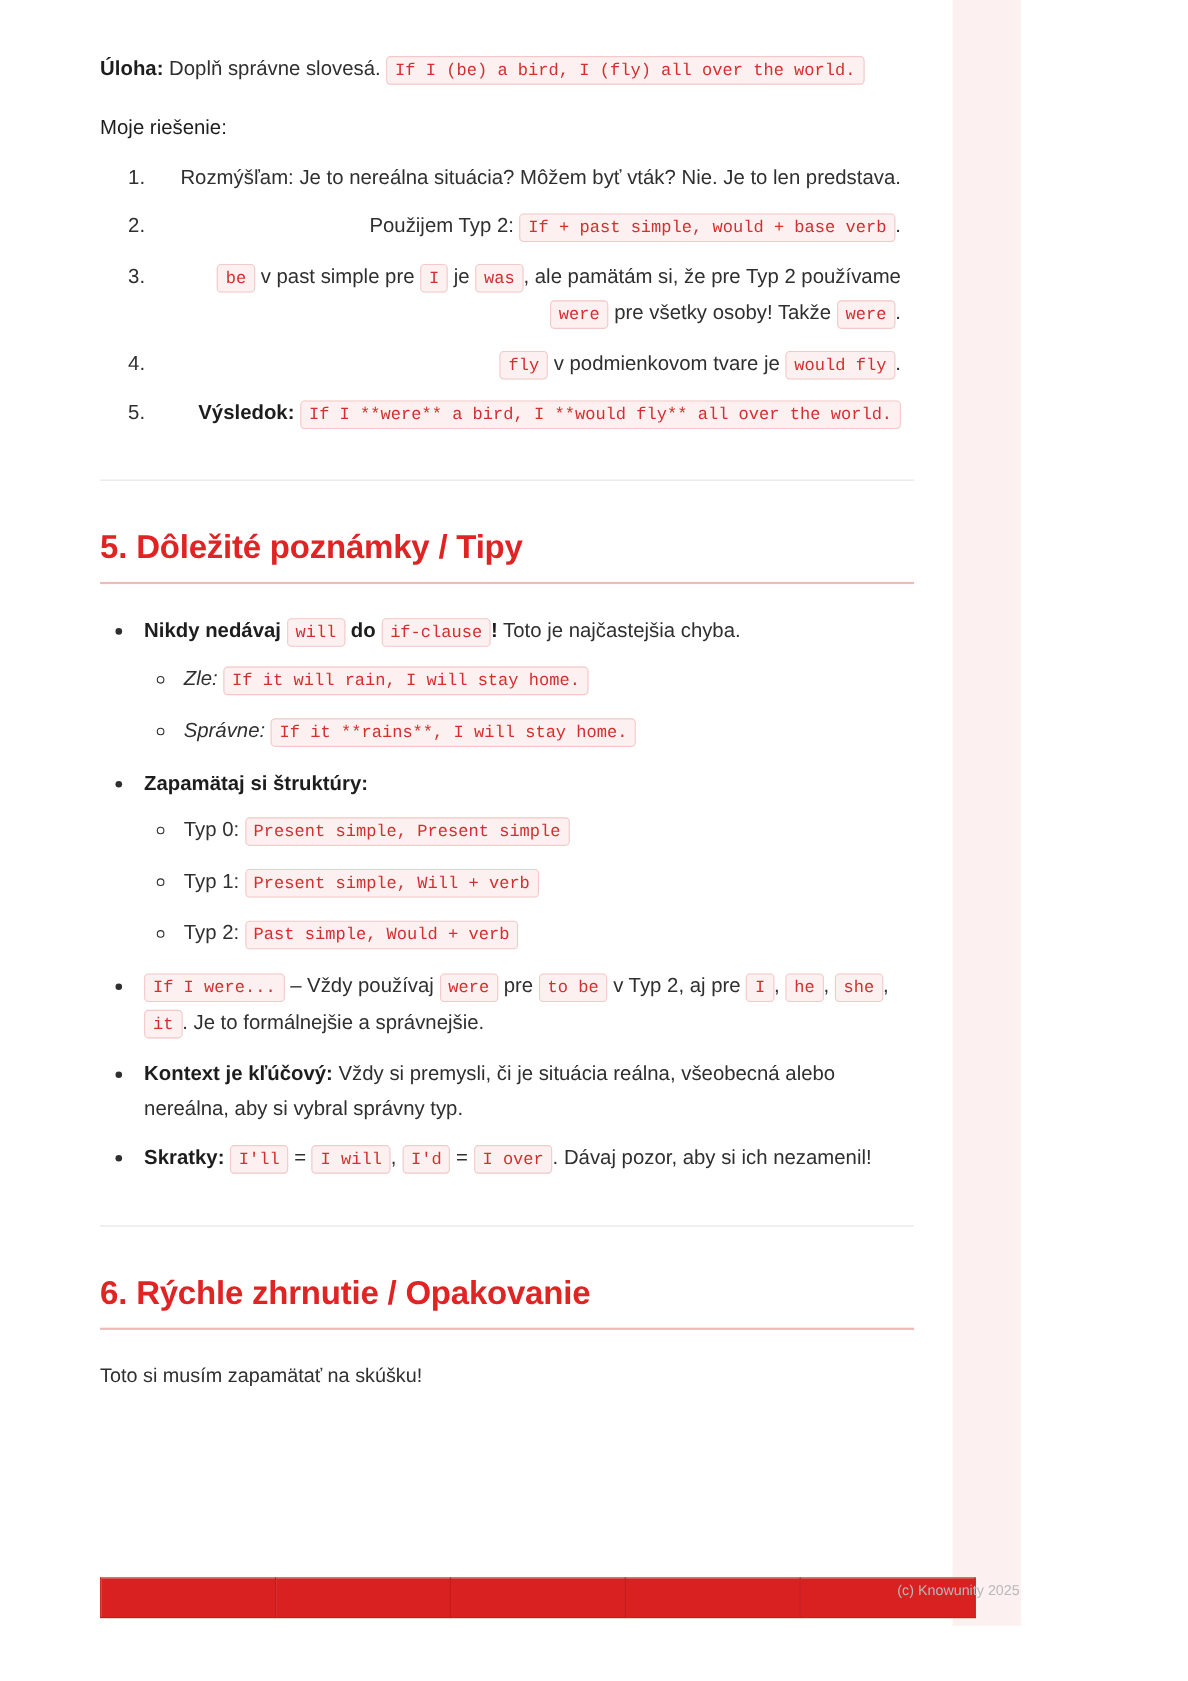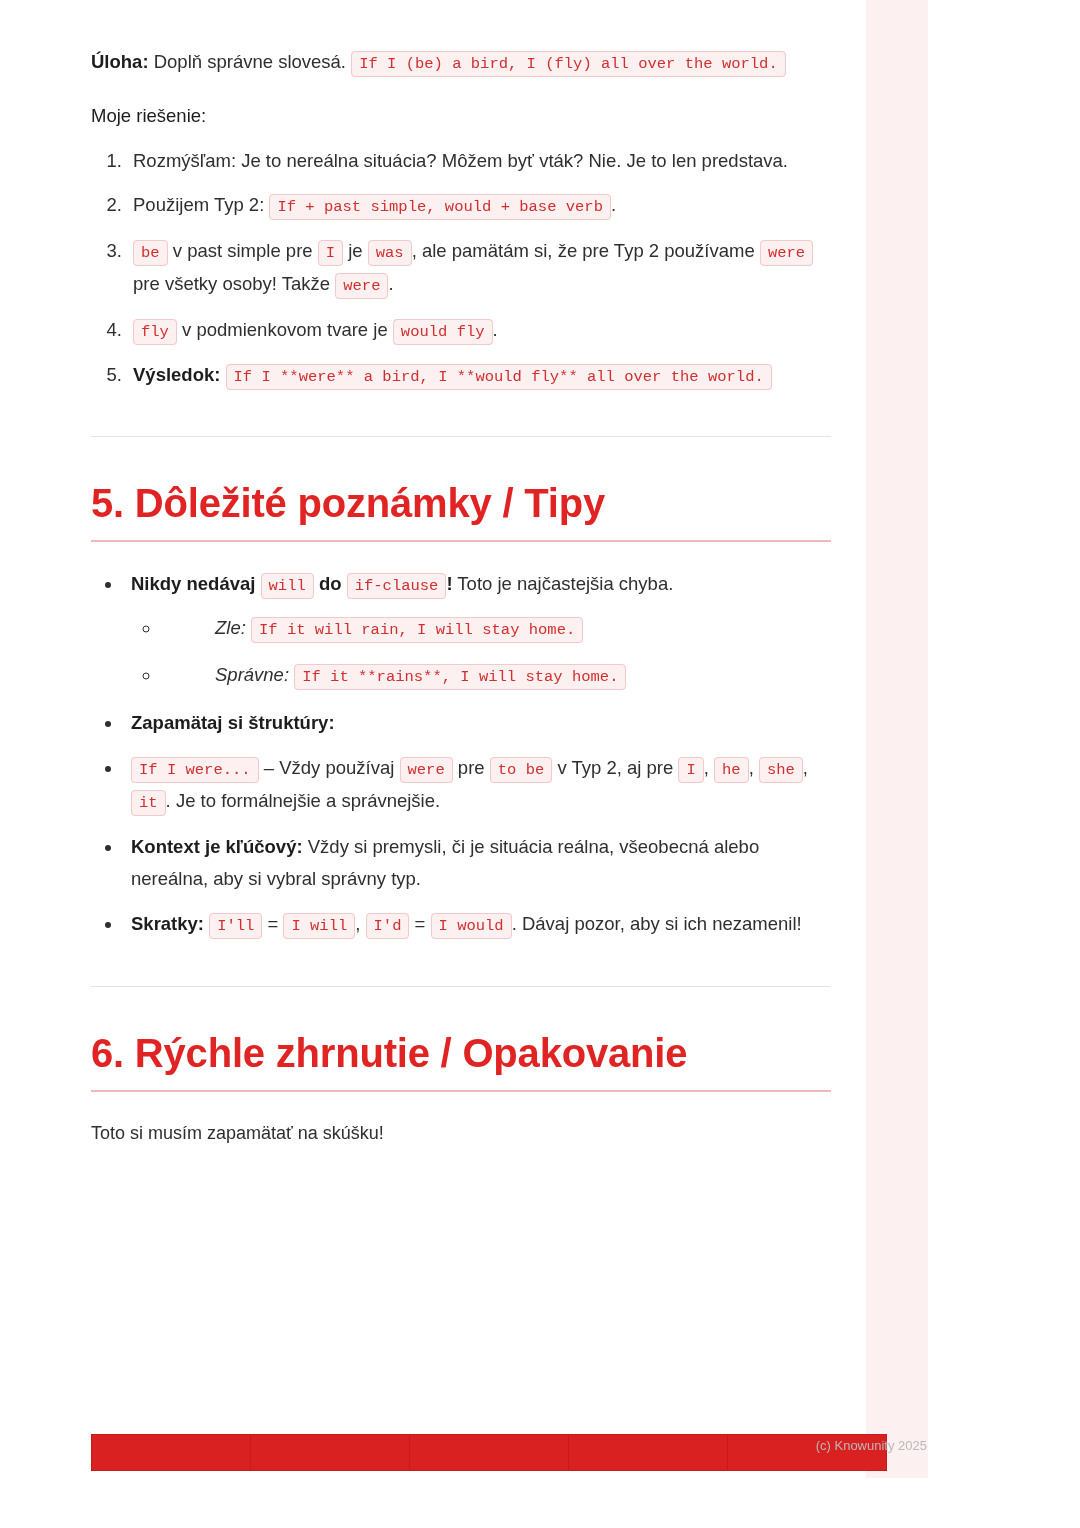--- a/index.html
+++ b/index.html
@@ -59,35 +59,36 @@
     line-height: 1.9;
   }
   .moje {
     margin-top: 24px;
     margin-bottom: 18px;
     font-weight: normal;
     font-size: 18.5px;
     color: #1d1d1d;
   }
   ol.steps {
-    margin: 2px;
+    margin: 12px;
     padding-left: 34px;
+    text-align: right;
   }
   ol.steps > li {
     margin-bottom: 12px;
     padding-left: 6px;
   }
   hr.sep {
     border: none;
     border-top: 1px solid #e3e3e3;
     margin: 44px 0 44px 0;
   }
   h2.section {
     color: #e02424;
-    font-size: 40px;
+    font-size: 30px;
     font-weight: bold;
     margin: 0 0 0 0;
     letter-spacing: -0.2px;
   }
   .section-rule {
     border: none;
     border-top: 2px solid #f0b9b9;
     margin: 14px 0 26px 0;
   }
   ul.tips {
@@ -101,21 +102,21 @@
   }
   ul.sub {
     margin: 10px 0 10px 0;
     padding-left: 30px;
     list-style: circle;
   }
   ul.sub > li {
     margin-bottom: 14px;
     padding-left: 6px;
   }
-  em { font-style: italic; margin-left: 48px; }
+  em { font-style: italic; }
   .summary-text {
     margin-top: 24px;
     font-size: 18px;
   }
   
   .table-wrap {
     position: absolute;
     left: 91px;
     top: 1434px;
     width: 796px;
@@ -165,24 +166,28 @@
     <hr class="sep">
 
     <h2 class="section">5. Dôležité poznámky / Tipy</h2>
     <hr class="section-rule">
 
     <ul class="tips" id="tips-list">
         <li><b>Nikdy nedávaj</b><span> </span><code>will</code><span> </span><b>do</b><span> </span><code>if-clause</code><b>!</b><span> Toto je najčastejšia chyba.</span><ul class="sub">
             <li><em>Zle:</em><span> </span><code>If it will rain, I will stay home.</code></li>
             <li><em>Správne:</em><span> </span><code>If it **rains**, I will stay home.</code></li>
           </ul></li>
-        <li><b>Zapamätaj si štruktúry:</b></li>
+        <li><b>Zapamätaj si štruktúry:</b><ul class="sub">
+            <li><span>Typ 0: </span><code>Present simple, Present simple</code></li>
+            <li><span>Typ 1: </span><code>Present simple, Will + verb</code></li>
+            <li><span>Typ 2: </span><code>Past simple, Would + verb</code></li>
+          </ul></li>
         <li><code>If I were...</code><span> – Vždy používaj </span><code>were</code><span> pre </span><code>to be</code><span> v Typ 2, aj pre </span><code>I</code><span>, </span><code>he</code><span>, </span><code>she</code><span>, </span><code>it</code><span>. Je to formálnejšie a správnejšie.</span></li>
         <li><b>Kontext je kľúčový:</b><span> Vždy si premysli, či je situácia reálna, všeobecná alebo nereálna, aby si vybral správny typ.</span></li>
-        <li><b>Skratky:</b><span> </span><code>I'll</code><span> = </span><code>I will</code><span>, </span><code>I'd</code><span> = </span><code>I would</code><span>. Dávaj pozor, aby si ich nezamenil!</span></li>
+        <li><b>Skratky:</b><span> </span><code>I'll</code><span> = </span><code>I will</code><span>, </span><code>I'd</code><span> = </span><code>I over</code><span>. Dávaj pozor, aby si ich nezamenil!</span></li>
       </ul>
 
     <hr class="sep">
 
     <h2 class="section">6. Rýchle zhrnutie / Opakovanie</h2>
     <hr class="section-rule">
 
     <p class="summary-text">Toto si musím zapamätať na skúšku!</p>
 
   </div>

